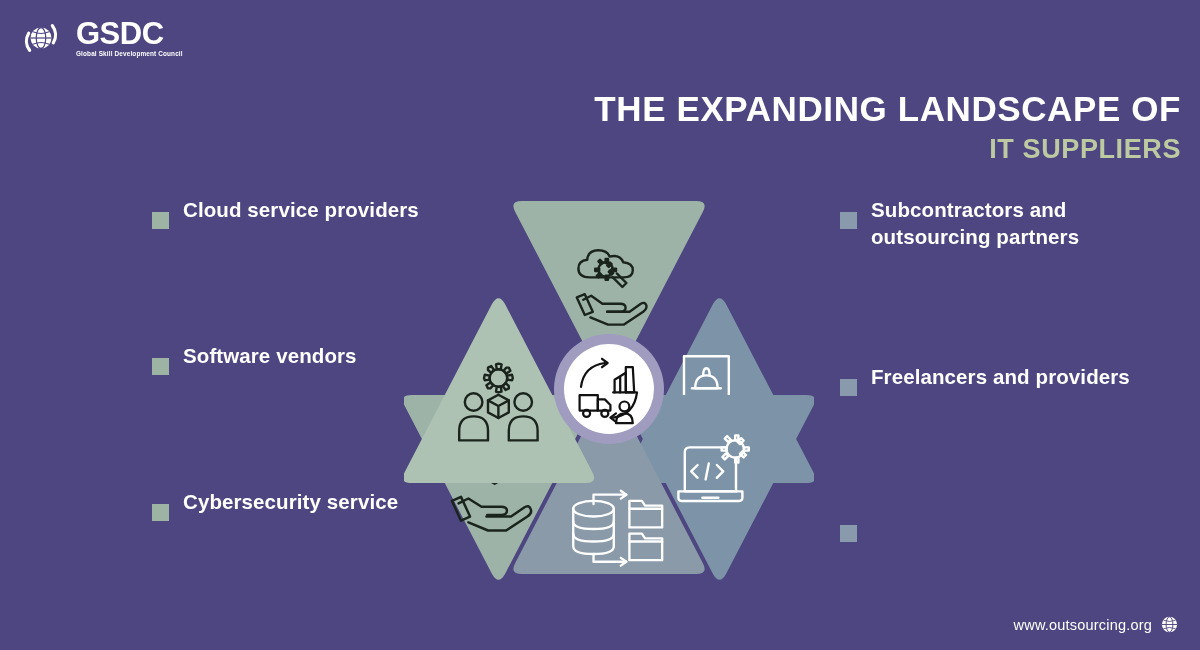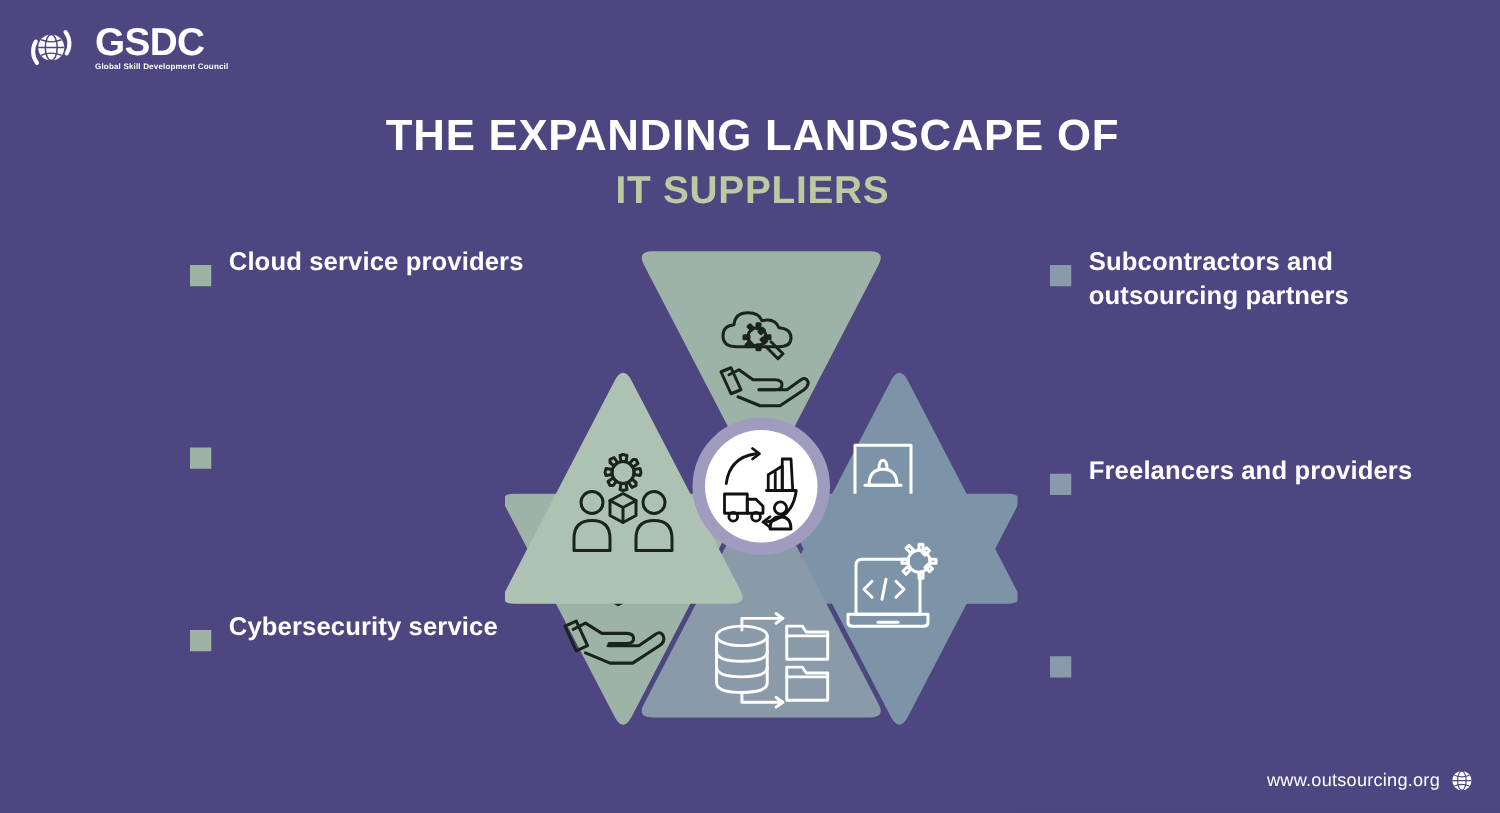--- a/index.html
+++ b/index.html
@@ -46,33 +46,33 @@
     color: #ffffff;
     letter-spacing: 0.15px;
     margin-top: 2px;
     white-space: nowrap;
   }
 
   
   .title-block {
     position: absolute;
     top: 88px;
-    left: 12px;
+    left: 1px;
     width: 1180px;
-    text-align: center;
+    text-align: right;
   }
   .title-line1 {
     font-size: 35px;
     font-weight: bold;
     color: #ffffff;
     letter-spacing: 0.6px;
     line-height: 1.2;
   }
   .title-line2 {
-    font-size: 31px;
+    font-size: 27px;
     font-weight: bold;
     color: #bdc9a0;
     letter-spacing: 0.6px;
     line-height: 1.25;
     margin-top: 3px;
   }
 
   
   .col {
     position: absolute;
@@ -159,20 +159,21 @@
     <div class="title-line2">IT SUPPLIERS</div>
   </div>
 
   <div class="col col-left">
     <div class="bullet-item">
       <span class="bullet-sq sq-green"></span>
       <span class="bullet-label">Cloud service providers</span>
     </div>
     <div class="bullet-item">
       <span class="bullet-sq sq-green"></span>
+      <span class="bullet-label">Software vendors</span>
     </div>
     <div class="bullet-item">
       <span class="bullet-sq sq-green"></span>
       <span class="bullet-label">Cybersecurity service</span>
     </div>
   </div>
 
   <div class="col col-right">
     <div class="bullet-item">
       <span class="bullet-sq sq-blue"></span>

